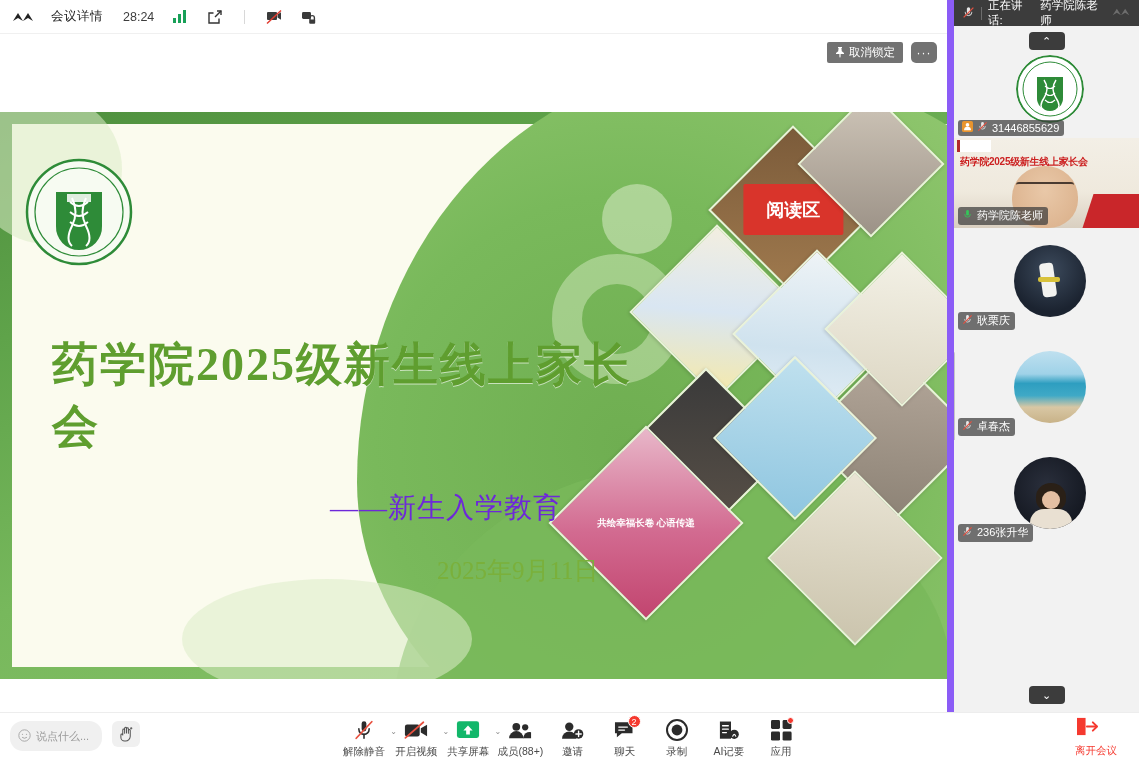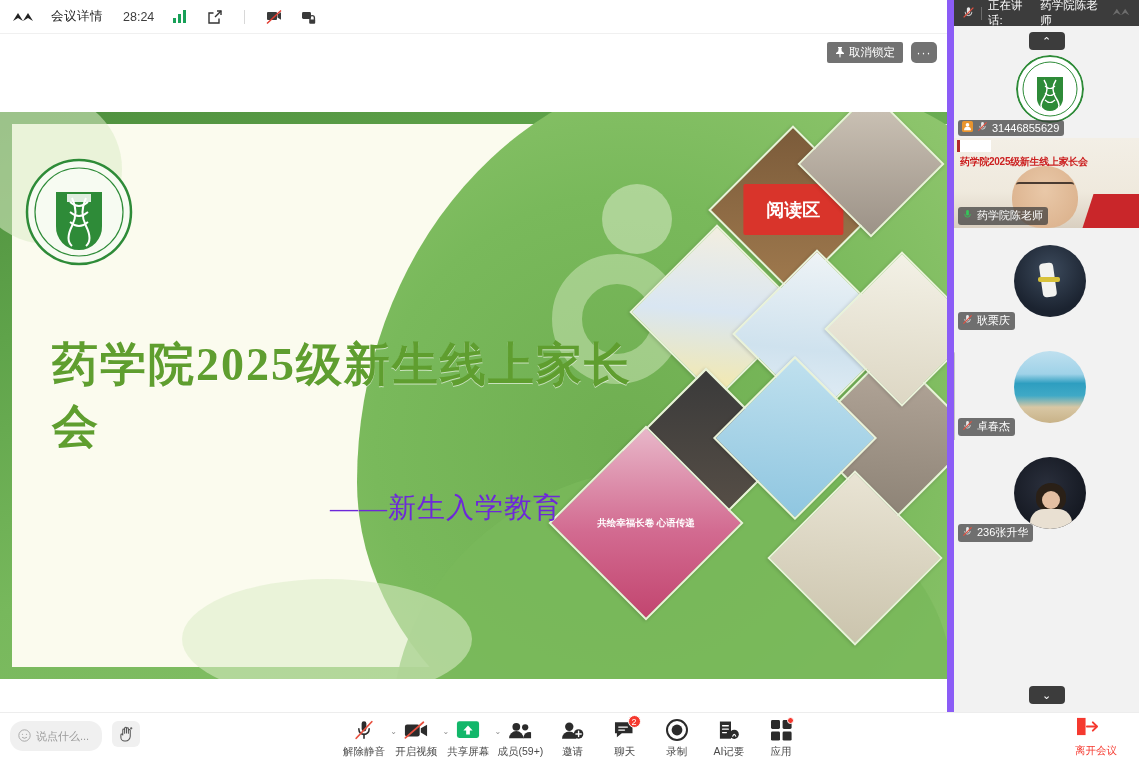--- a/index.html
+++ b/index.html
@@ -248,20 +248,21 @@
             <circle cx="59" cy="54" r="44" fill="none" stroke="#2e8b38" stroke-width="1.2"></circle>
             <path d="M36 34 h46 v34 a23 23 0 0 1 -23 24 a23 23 0 0 1 -23 -24z" fill="#2e8b38"></path>
             <path d="M50 44 q9 8 18 0 M50 54 q9 8 18 0 M50 64 q9 8 18 0" stroke="#fff" stroke-width="1.8" fill="none"></path>
             <path d="M52 40 q7 14 0 28 q-7 14 0 20 M66 40 q-7 14 0 28 q7 14 0 20" stroke="#fff" stroke-width="2" fill="none"></path>
             <rect x="47" y="36" width="24" height="8" fill="#fff" opacity=".85"></rect>
           </svg>
         </div>
 
         <div class="slide-title">药学院2025级新生线上家长会</div>
         <div class="slide-sub">——新生入学教育</div>
+        <div class="slide-date">2025年9月11日</div>
 
         <div class="collage">
           <div class="ph" style="left:126px; top:26px; width:120px; height:120px; background:linear-gradient(135deg,#7b5b3a,#a07a4e);">
             <div class="cap" style="font-size:18px;font-weight:bold;color:#fff;background:#d9342b;width:86%;height:44%;margin:auto;border-radius:2px;position:relative;top:28%;">阅读区</div>
           </div>
           <div class="ph" style="left:212px; top:-12px; width:104px; height:104px; background:linear-gradient(135deg,#cfc6b9,#9c9287);"></div>
           <div class="ph" style="left:48px; top:126px; width:124px; height:124px; background:linear-gradient(140deg,#f2eee0,#d9e6f2 50%,#f6e9a8);"></div>
           <div class="ph" style="left:150px; top:150px; width:120px; height:120px; background:linear-gradient(140deg,#eef3f6,#cfe2ee 60%,#e4eef6);"></div>
           <div class="ph" style="left:222px; top:250px; width:124px; height:124px; background:linear-gradient(140deg,#b5a89b,#8c8275);"></div>
           <div class="ph" style="left:40px; top:268px; width:118px; height:118px; background:linear-gradient(135deg,#3a3a3a,#5a5148);"></div>
@@ -471,21 +472,21 @@
 
       <div class="tool">
         <span class="ico">
           <svg width="24" height="19" viewBox="0 0 26 20">
             <circle cx="9" cy="6" r="4.2" fill="#2b2b2b"></circle>
             <circle cx="18.6" cy="6.6" r="3.4" fill="#2b2b2b"></circle>
             <path d="M1.2 18.4a7.8 7.8 0 0 1 15.6 0z" fill="#2b2b2b"></path>
             <path d="M16.4 18.4a7 7 0 0 1 8.6-6.6v6.6z" fill="#2b2b2b"></path>
           </svg>
         </span>
-        <span class="lbl">成员(59+)</span>
+        <span class="lbl">成员(88+)</span>
       </div>
 
       <div class="tool">
         <span class="ico">
           <svg width="23" height="19" viewBox="0 0 24 20">
             <circle cx="8.6" cy="6" r="4.4" fill="#2b2b2b"></circle>
             <path d="M1 18.6a7.6 7.6 0 0 1 15.2 0z" fill="#2b2b2b"></path>
             <circle cx="18.4" cy="13.6" r="5" fill="#2b2b2b"></circle>
             <path d="M18.4 10.8v5.6M15.6 13.6h5.6" stroke="#fff" stroke-width="1.5" stroke-linecap="round"></path>
           </svg>

